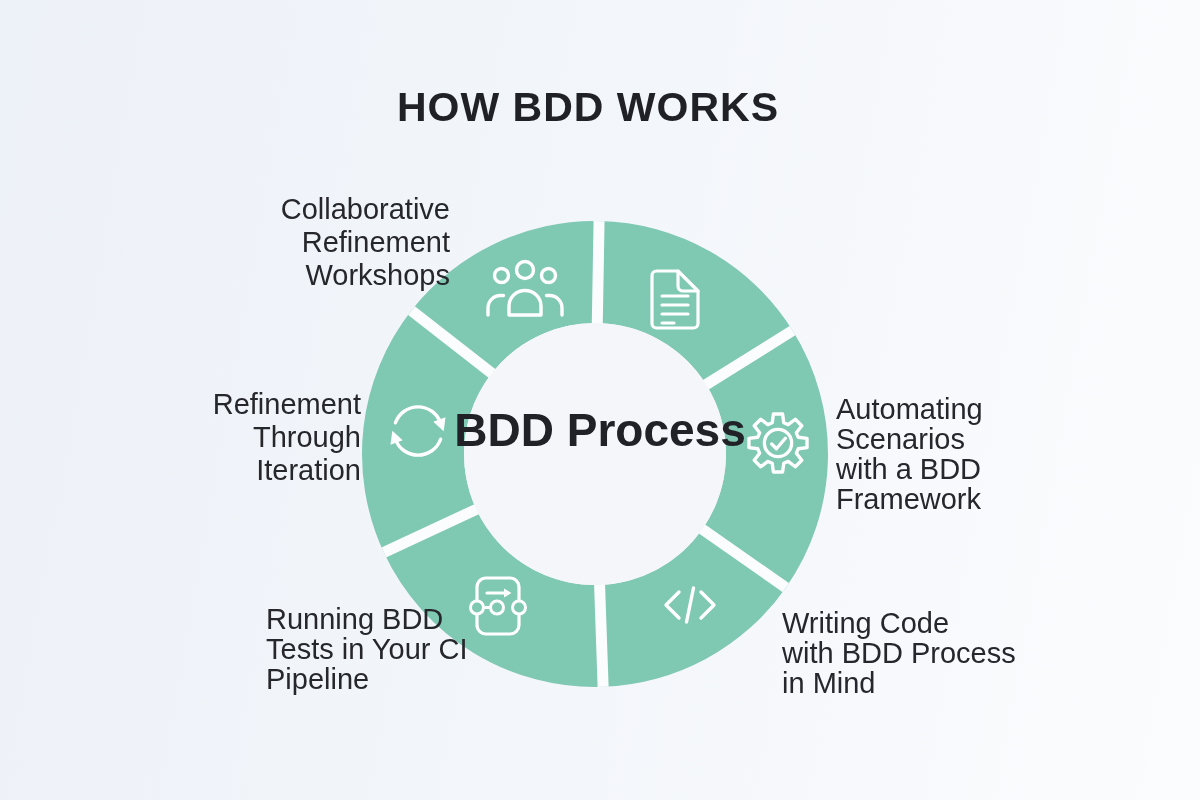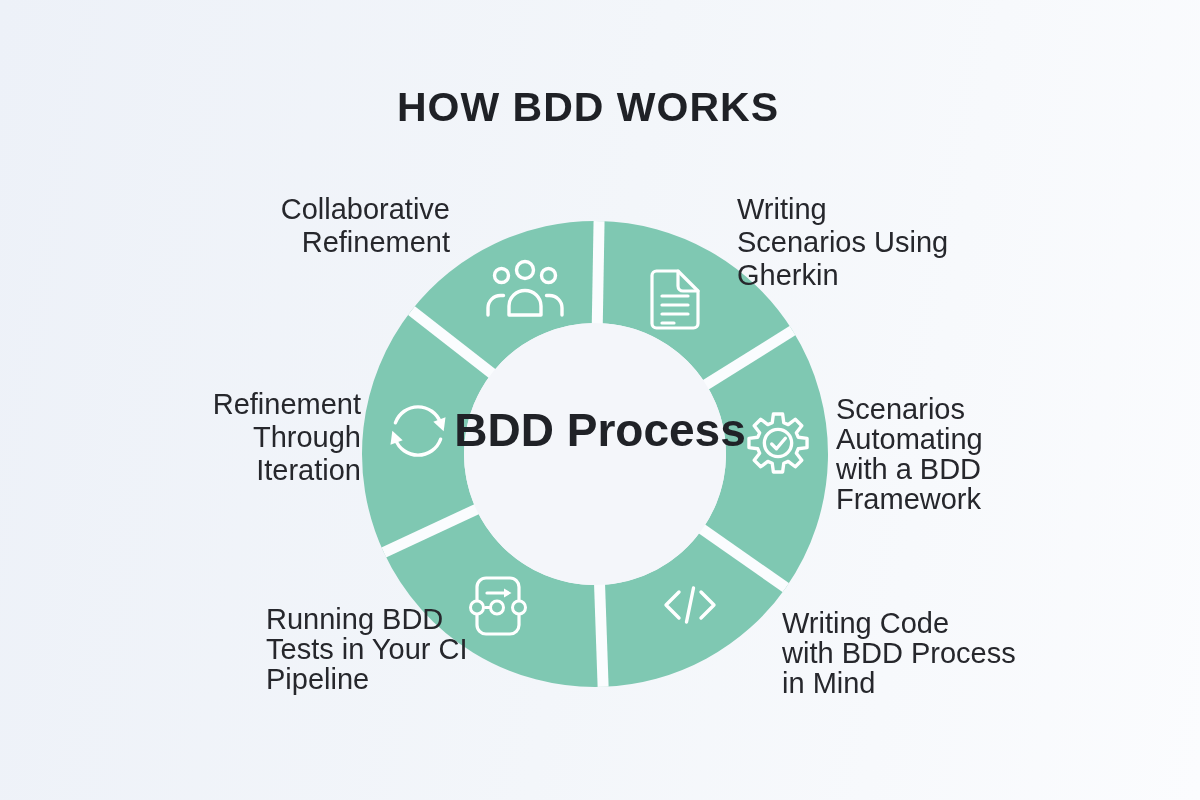--- a/index.html
+++ b/index.html
@@ -116,31 +116,27 @@
   </svg>
 
   <div class="center-label">
     <span>BDD</span>
     <span>Process</span>
   </div>
 
   <div class="label loose lbl-collab">
     <span>Collaborative</span>
     <span>Refinement</span>
+    <span>Workshops</span>
   </div>
 
-  <div class="label loose lbl-gherkin">
-    <span>Writing</span>
-    <span>Scenarios Using</span>
-    <span>Gherkin</span>
-  </div>
 
   <div class="label tight lbl-automate">
+    <span>Automating</span>
     <span>Scenarios</span>
-    <span>Automating</span>
     <span>with a BDD</span>
     <span>Framework</span>
   </div>
 
   <div class="label tight lbl-code">
     <span>Writing Code</span>
     <span>with BDD Process</span>
     <span>in Mind</span>
   </div>
 

